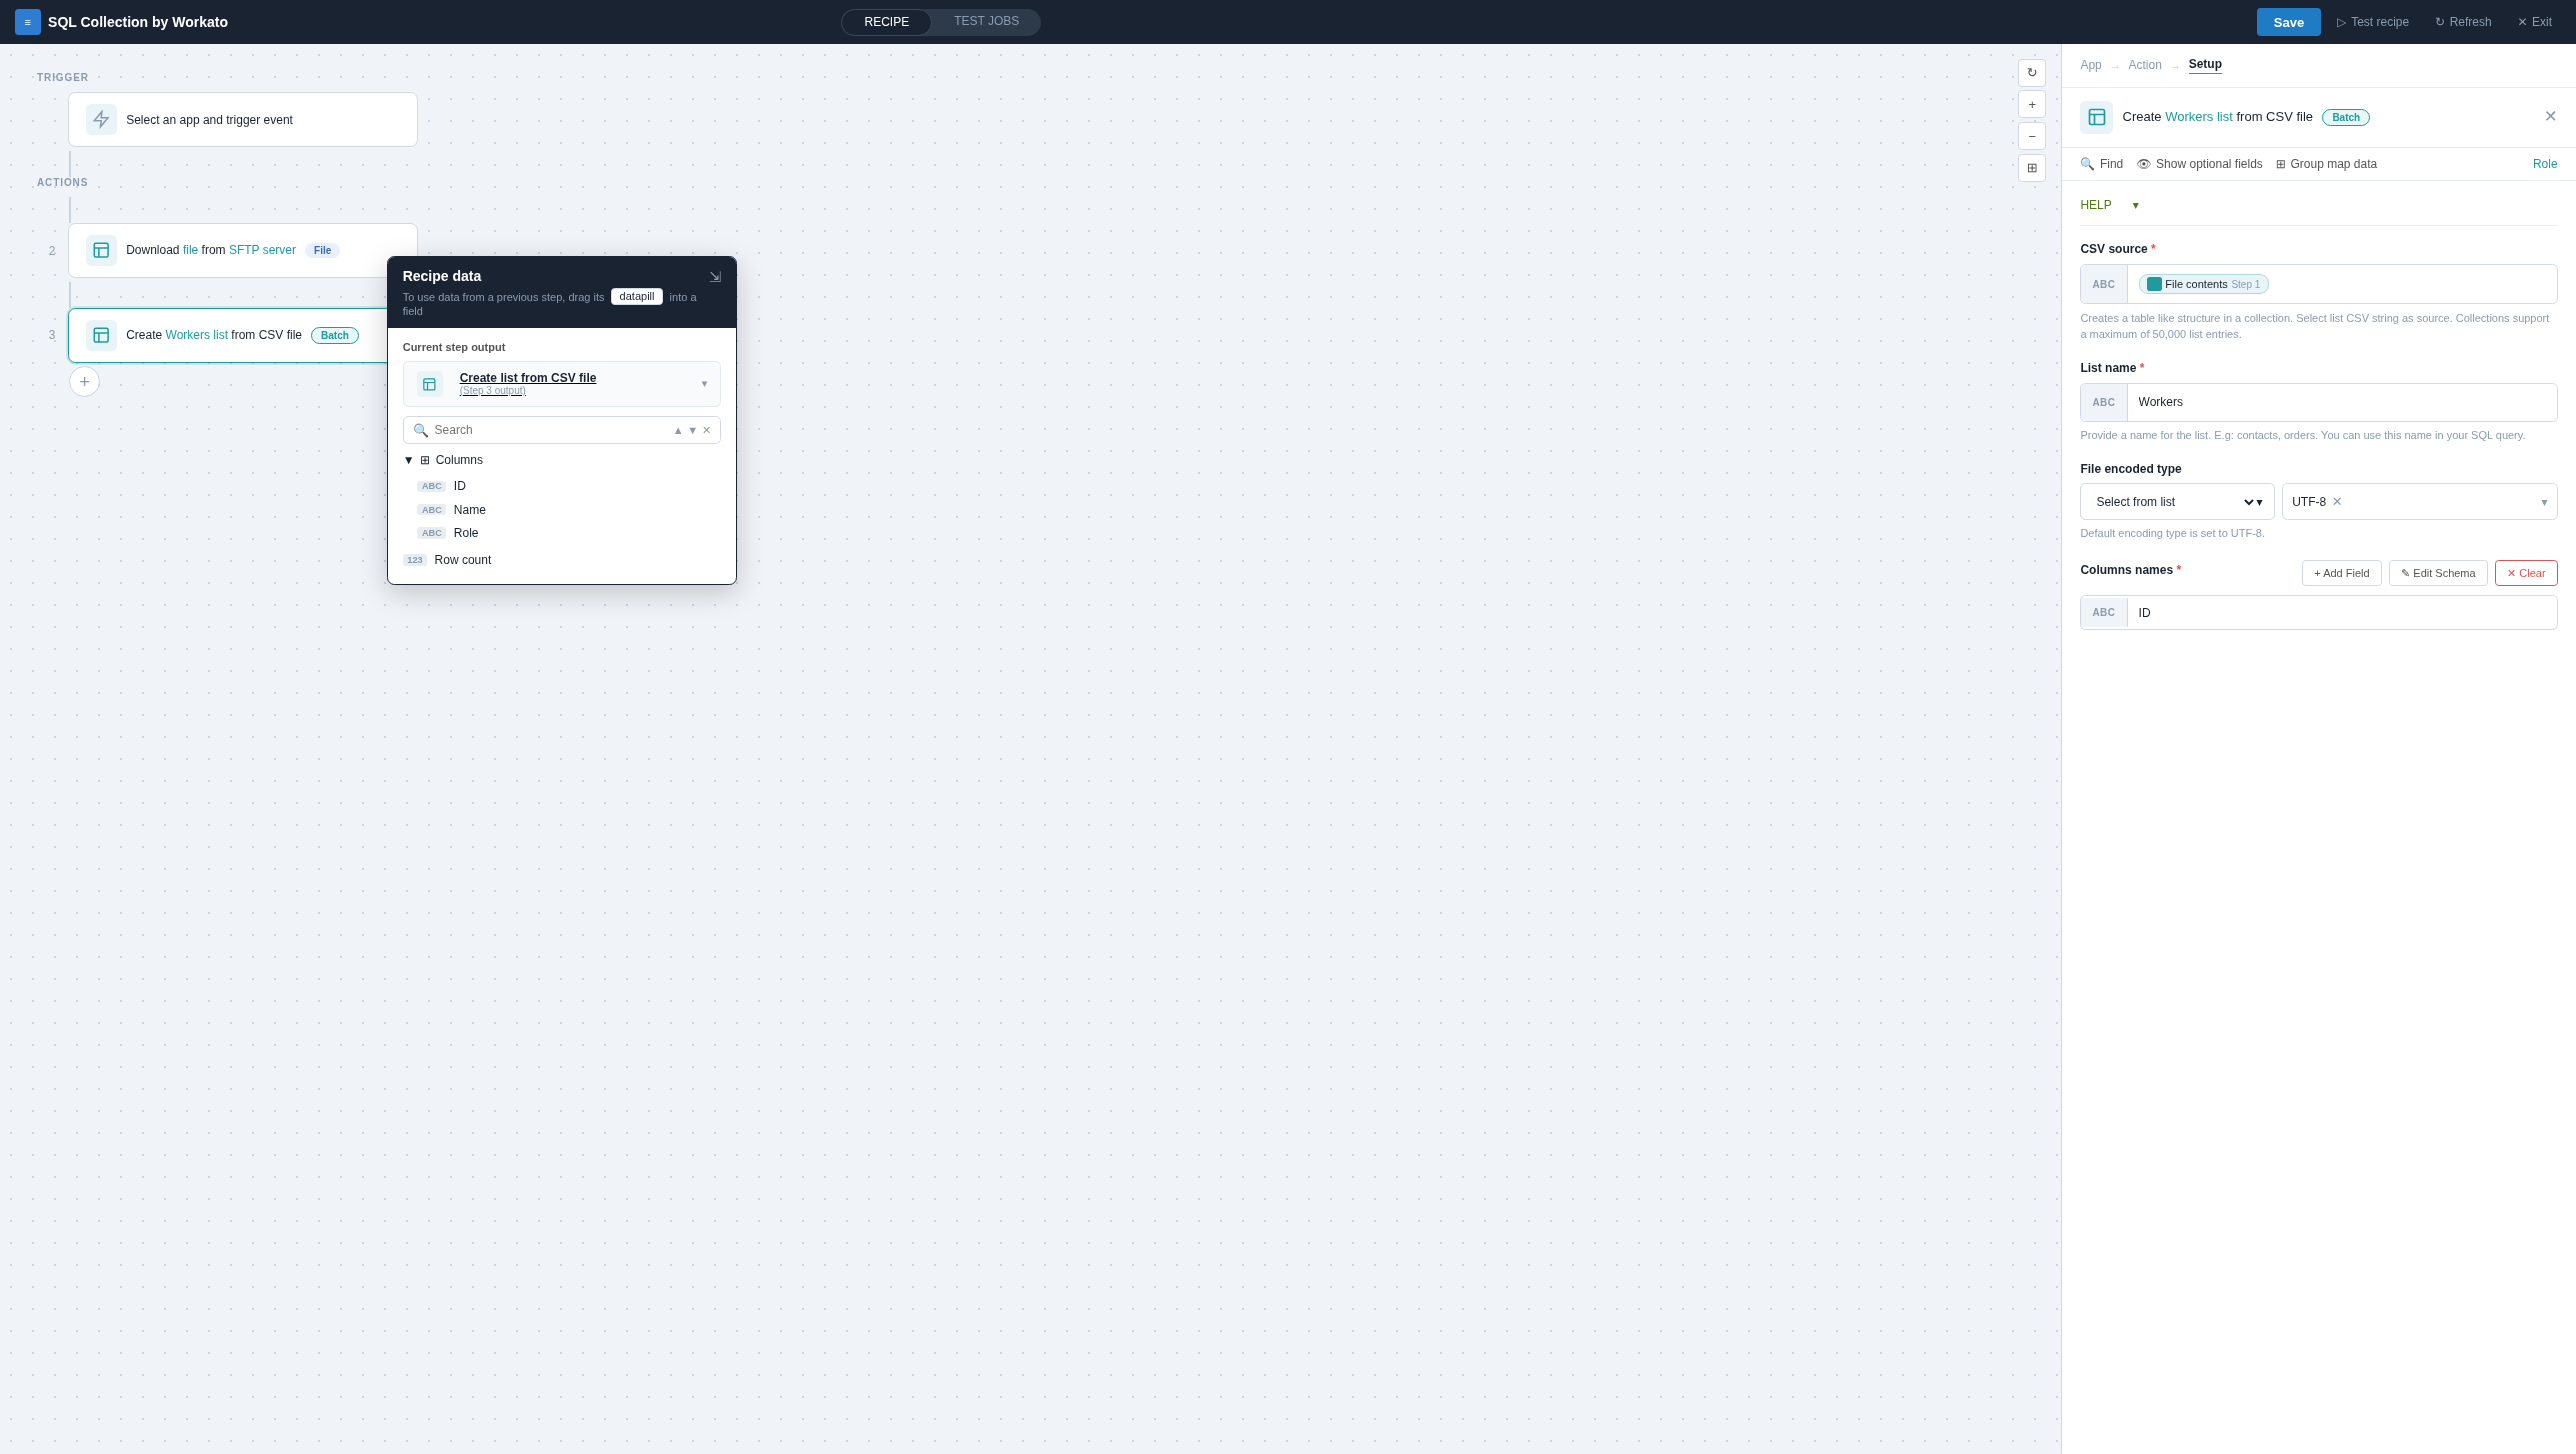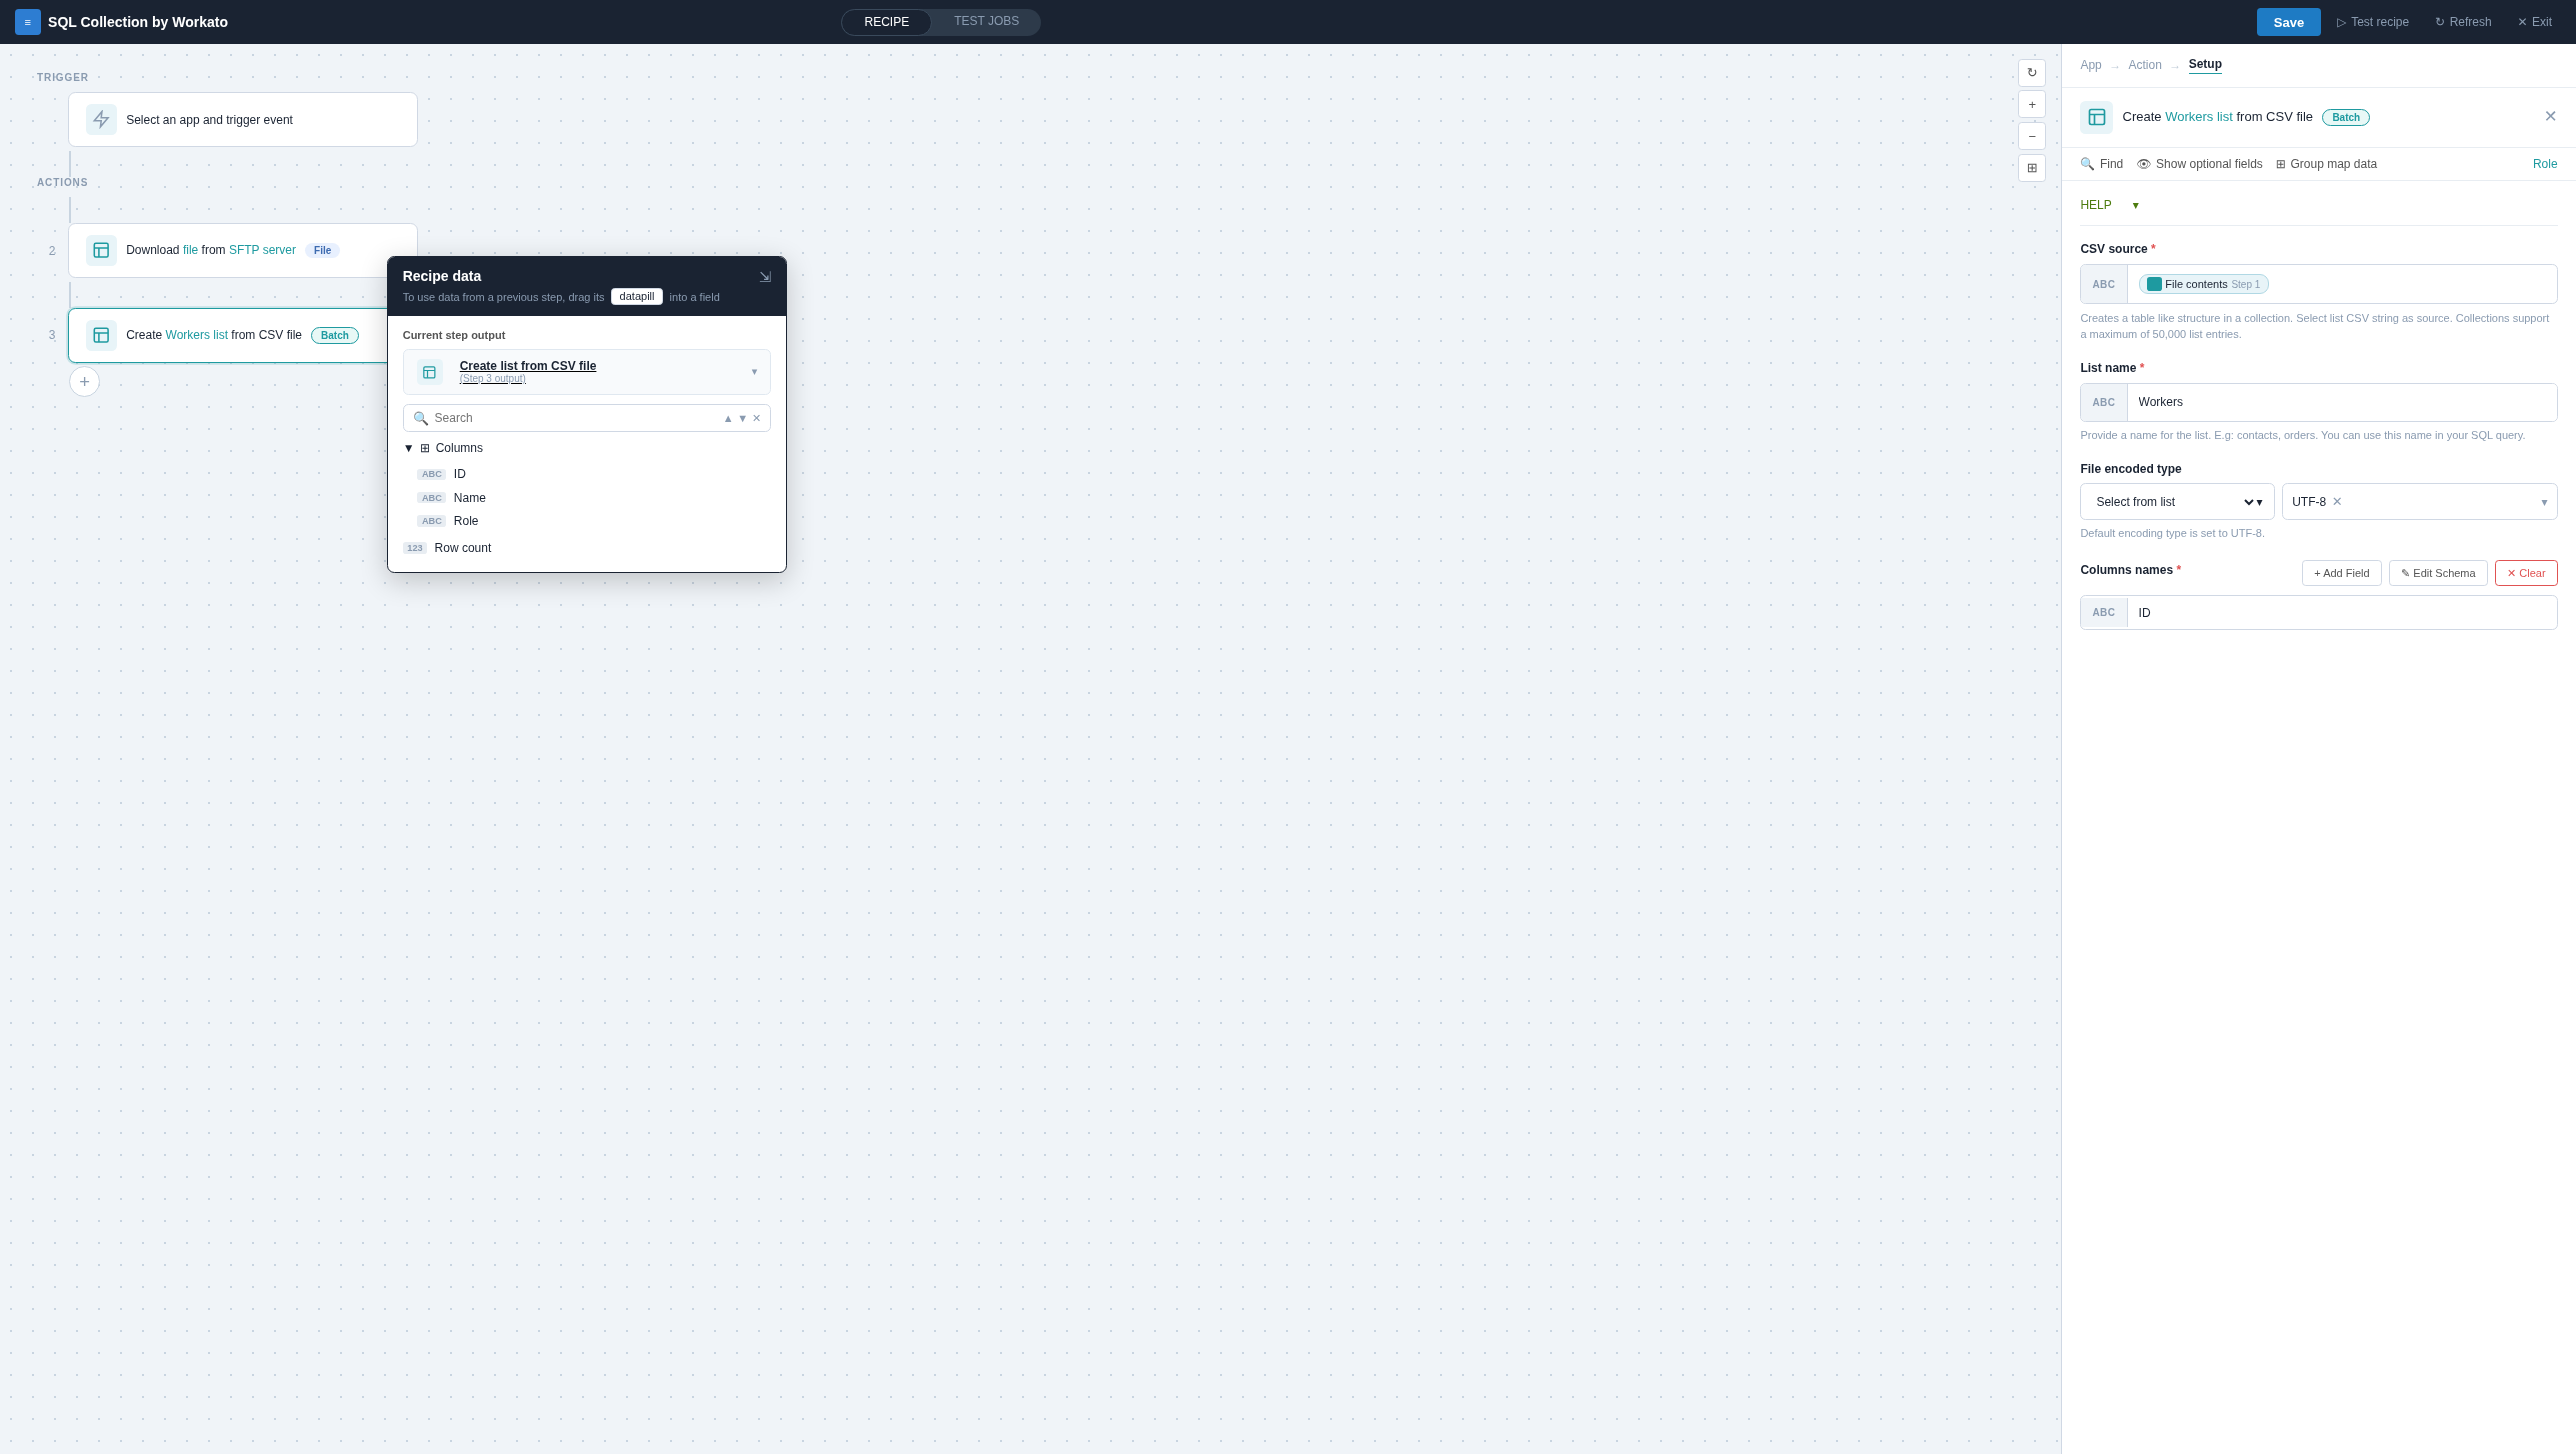--- a/index.html
+++ b/index.html
@@ -100,21 +100,21 @@
       color: #8a9bb0;
       margin-left: 32px;
       margin-top: 3.7px;
     }
 
     
     .datapill-popup {
       position: absolute;
       top: 212px;
       left: 387px;
-      width: 400px;
+      width: 350px;
       background: white;
       border: 1.8px solid #1a2332;
       border-radius: 7.4px;
       box-shadow: 0 7.4px 28px rgba(0,0,0,0.2);
       z-index: 10;
       overflow: hidden;
     }
     .datapill-header {
       background: #1a2332;
       padding: 11px 14.7px;

